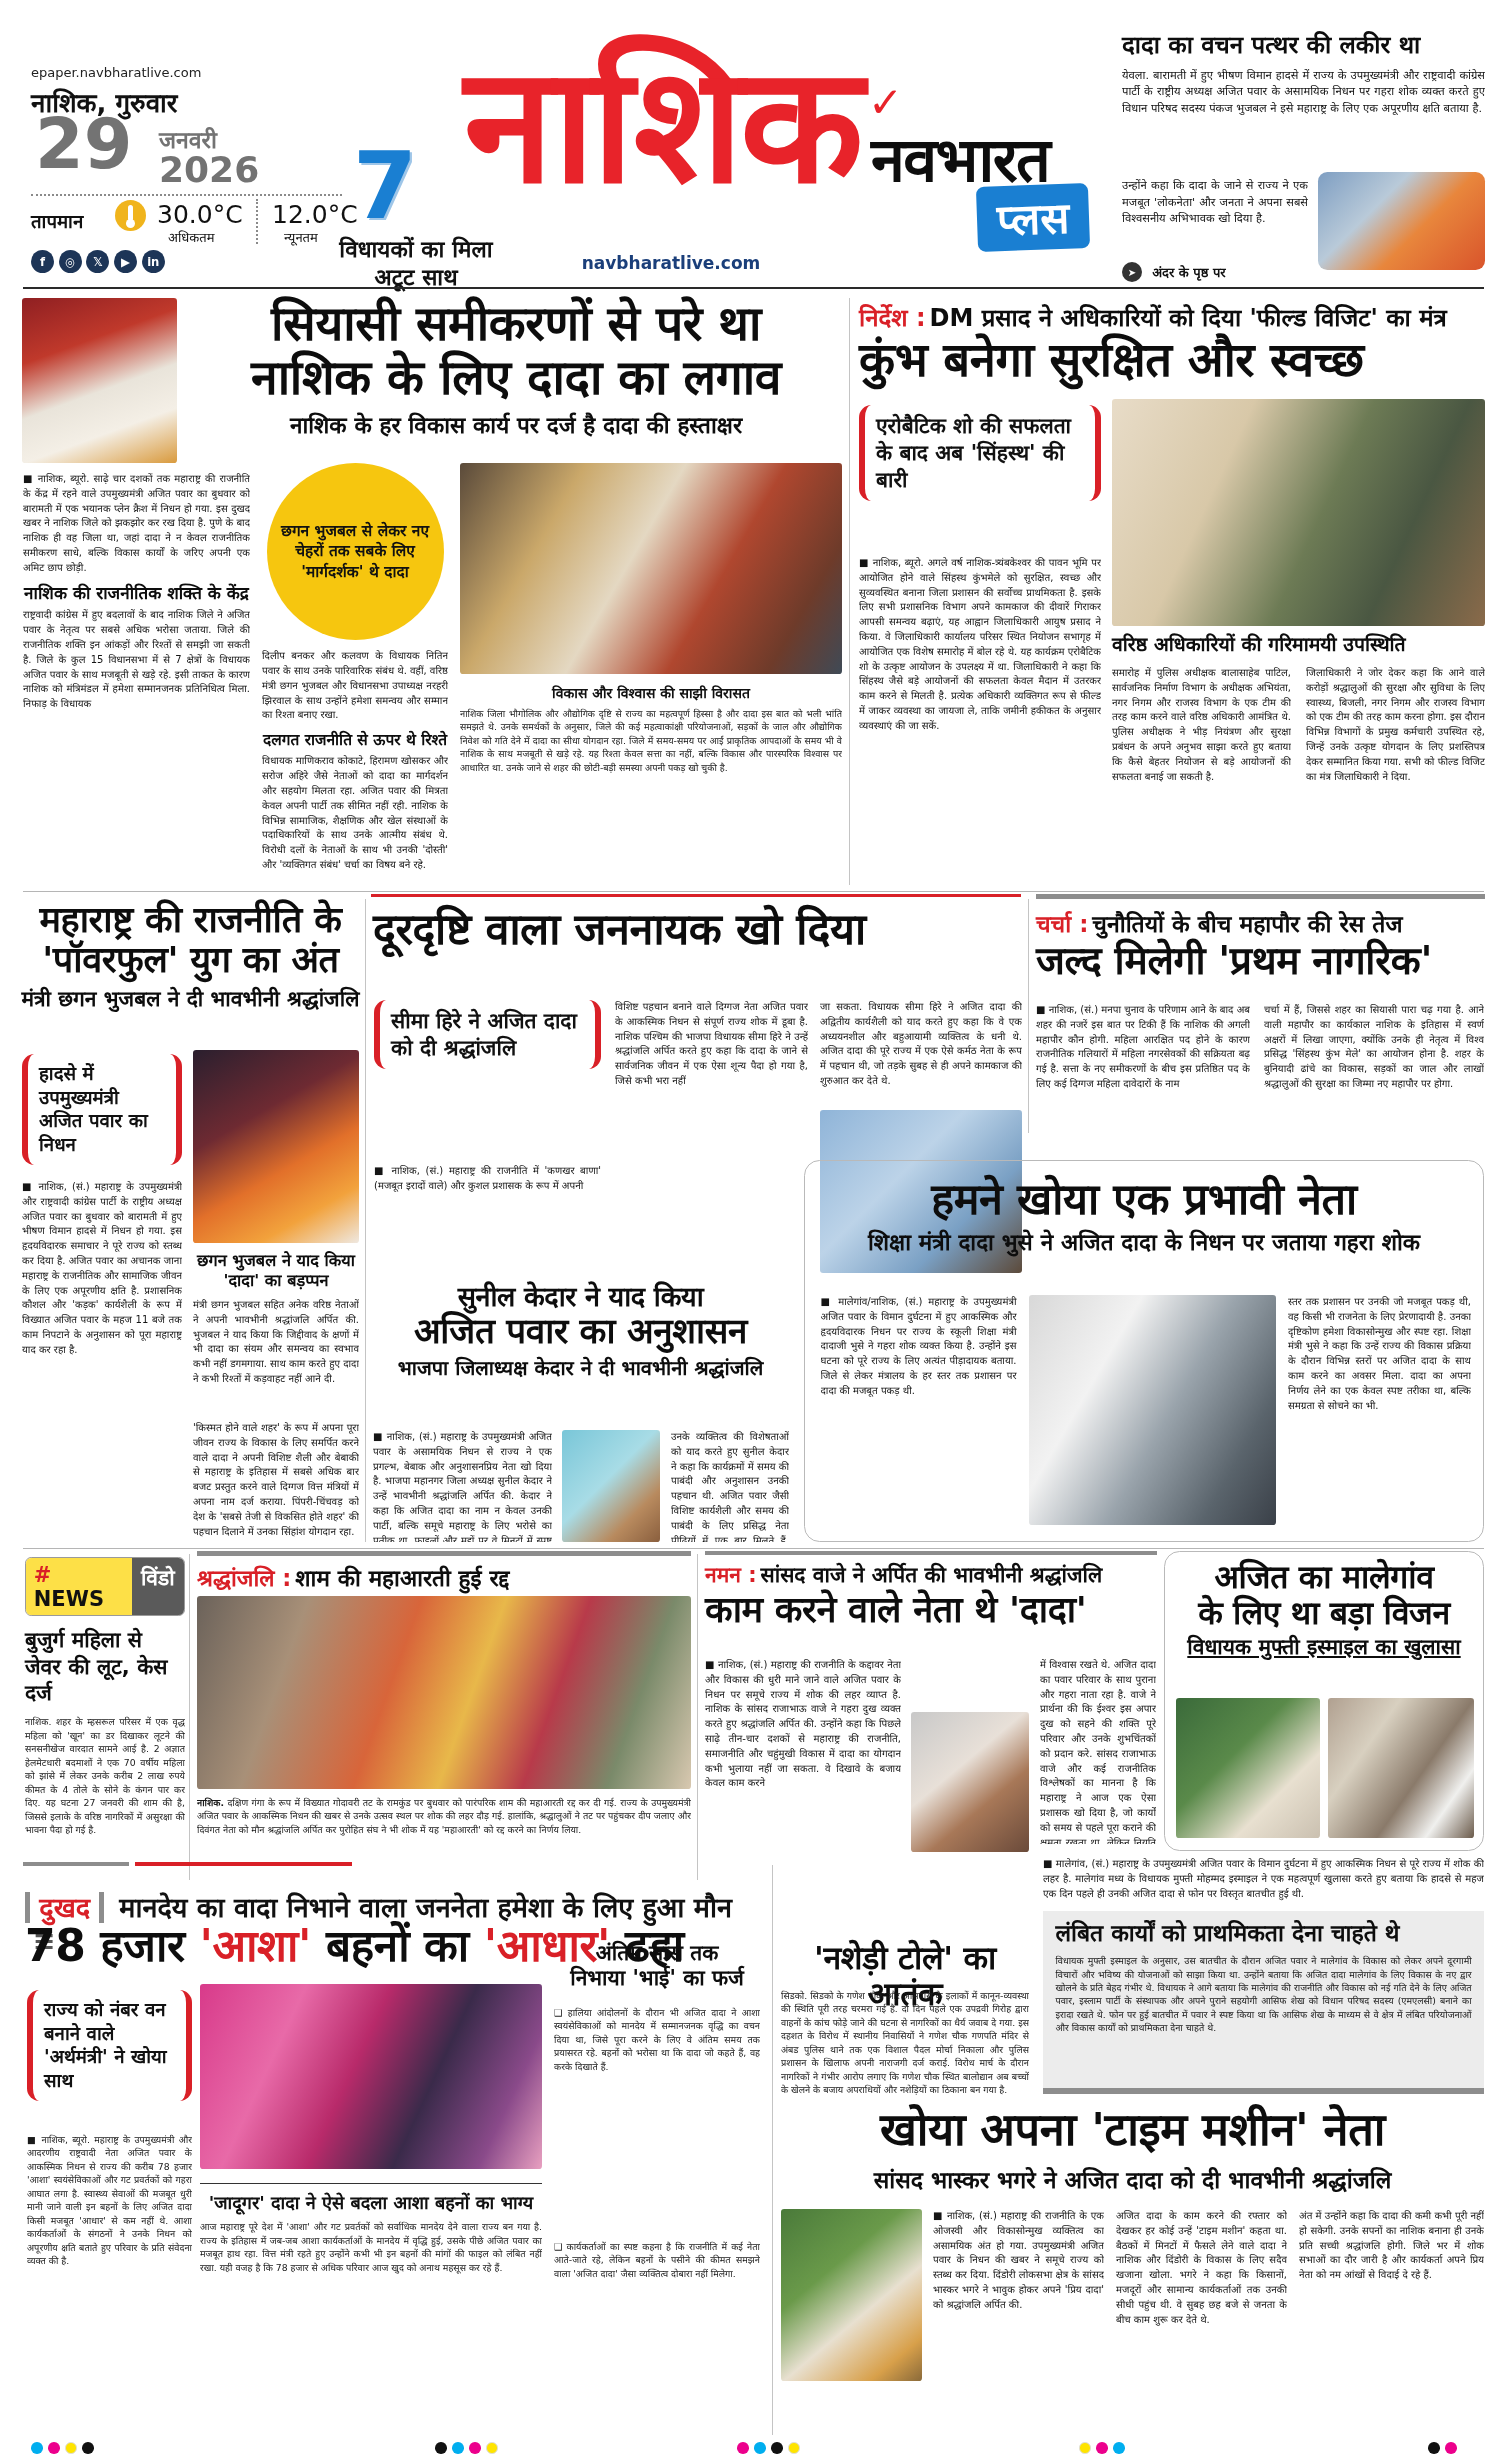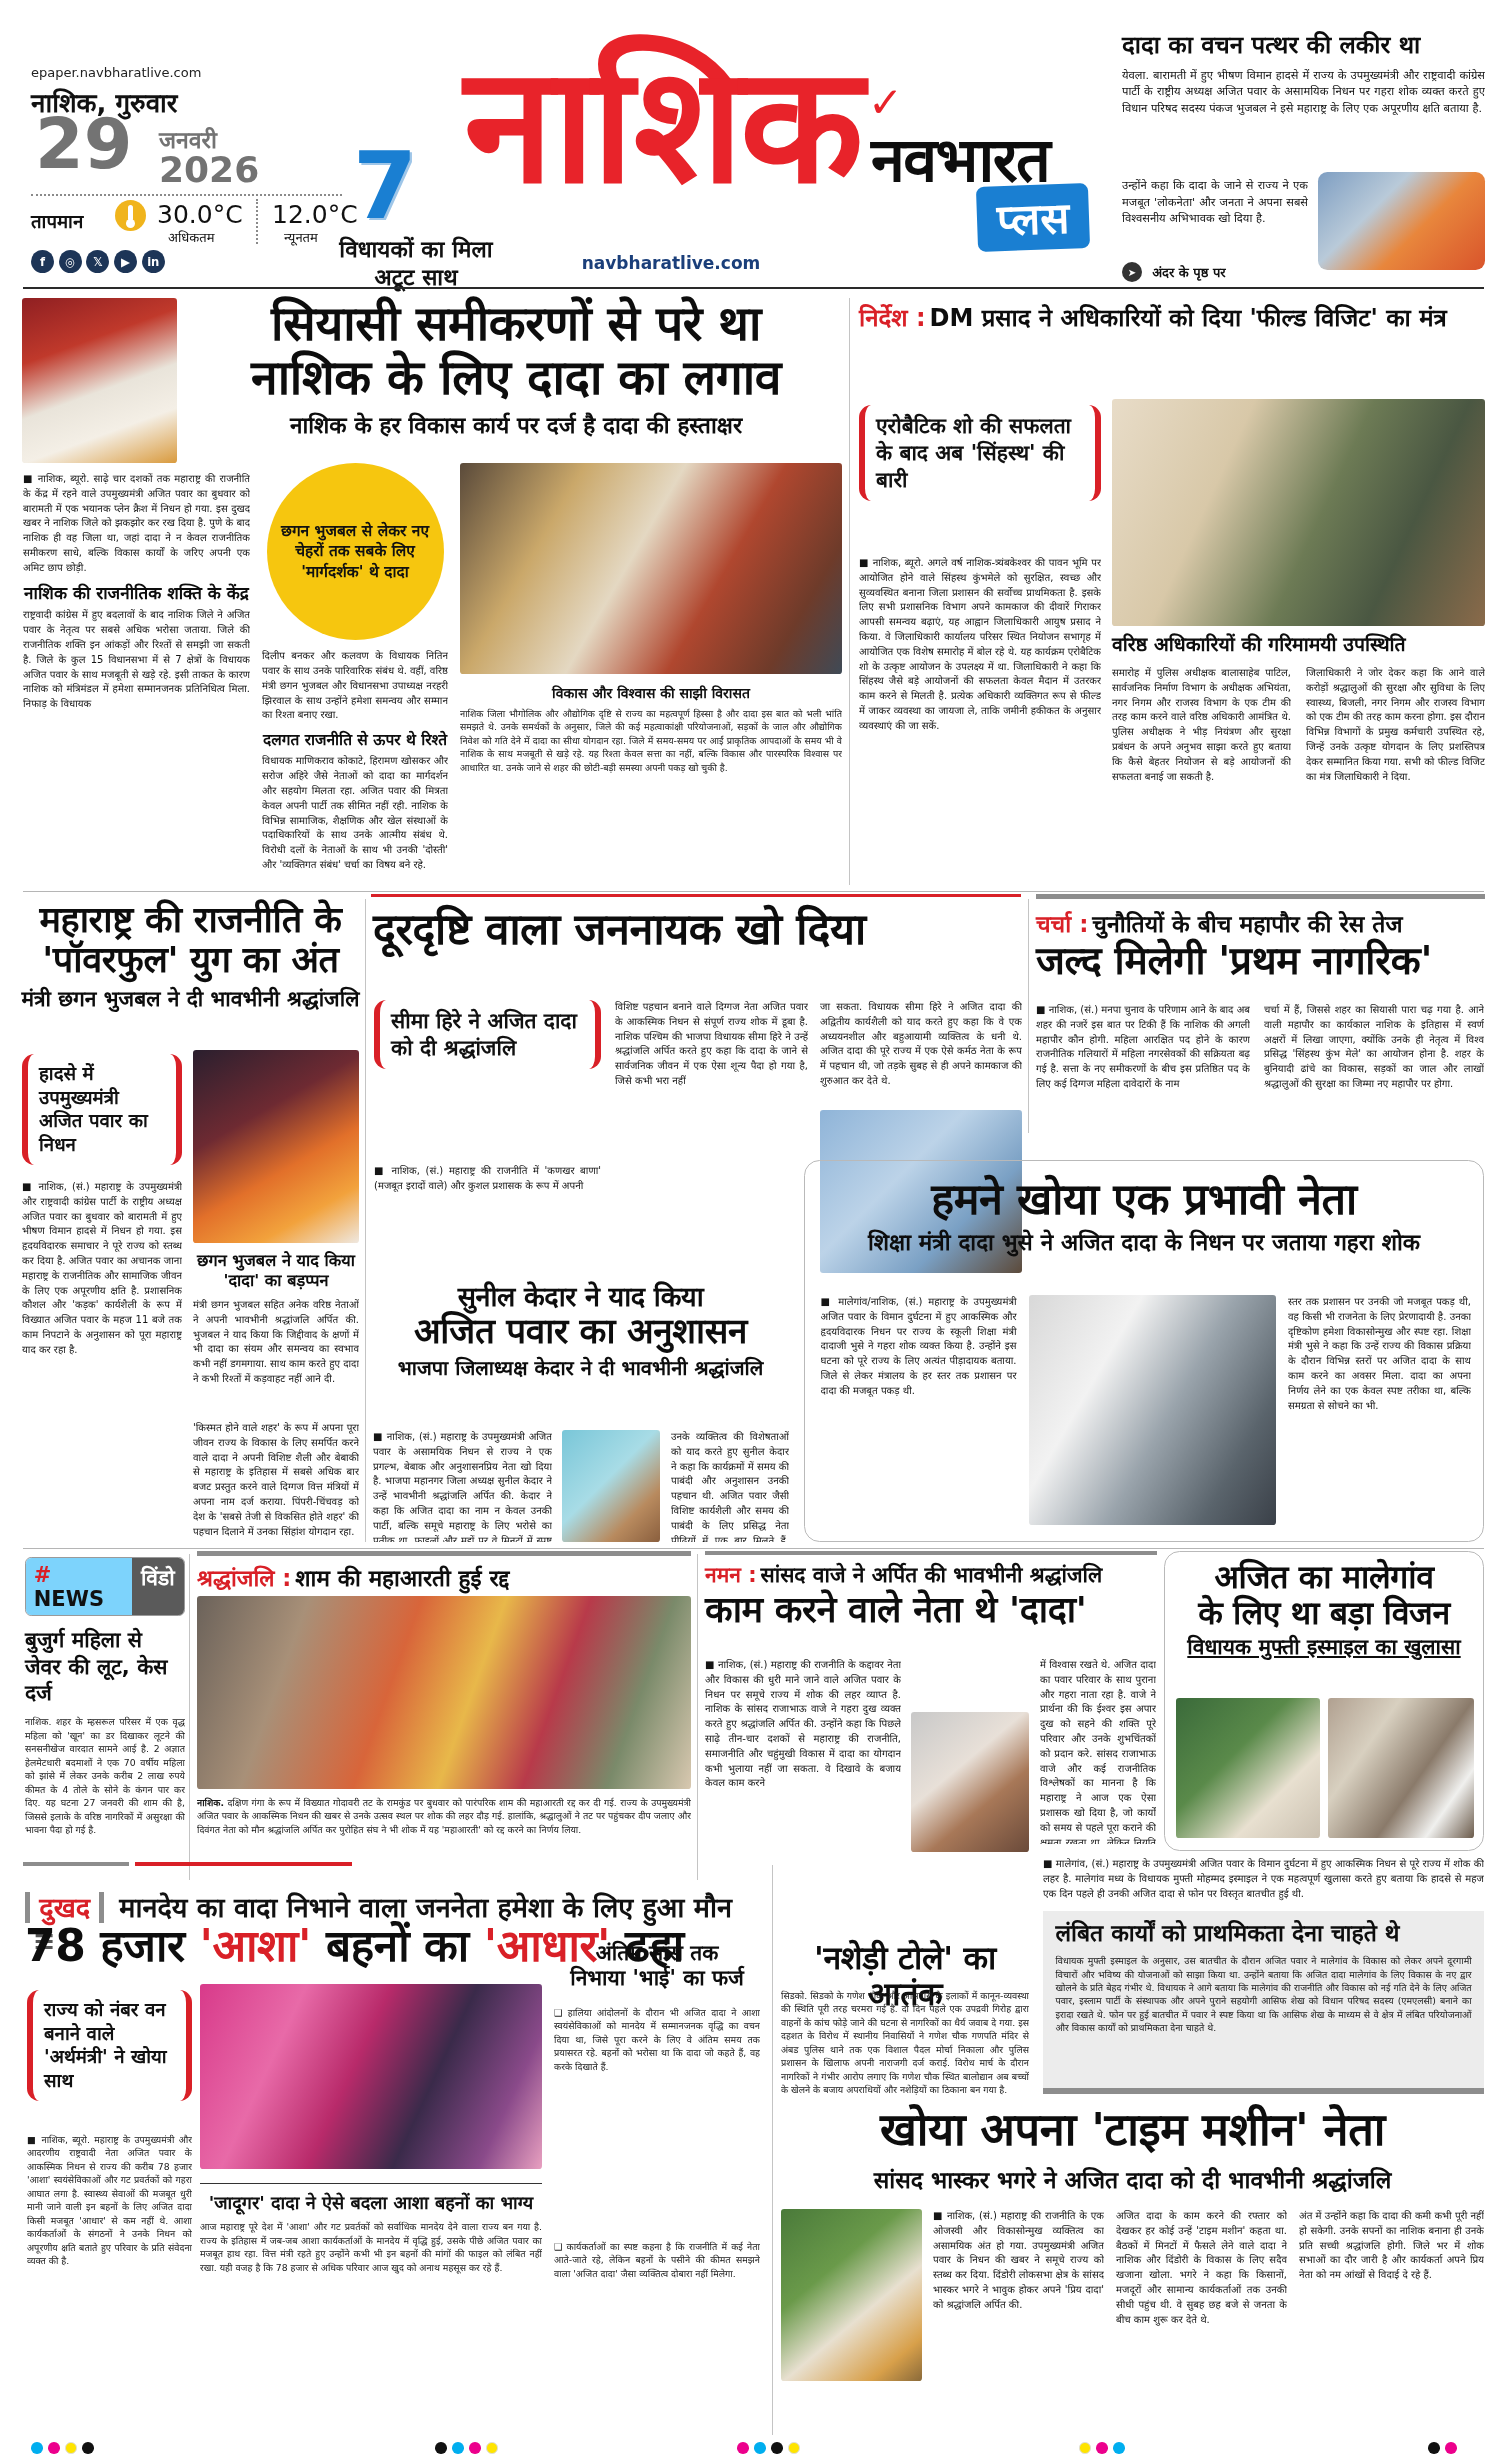--- a/index.html
+++ b/index.html
@@ -24,21 +24,21 @@
   .rule-v{background:#c4c4c4;width:0.8px;}
   .graybar{background:#8d8d8d;}
   .redbar{background:var(--red);}
   .dot{width:11.6px;height:11.6px;border-radius:50%;display:inline-block;margin-right:5.4px;}
   .soc{width:23px;height:23px;border-radius:50%;background:#1d3557;color:#fff;display:inline-flex;align-items:center;justify-content:center;font-size:11.6px;font-weight:bold;margin-right:4.7px;}
   .thermo{width:31px;height:31px;border-radius:50%;background:#f0b41c;position:relative;}
   .thermo::after{content:"";position:absolute;left:13px;top:5.4px;width:4.7px;height:15.5px;background:#fff;border-radius:3.1px;}
   .thermo::before{content:"";position:absolute;left:11px;top:18.6px;width:9.3px;height:9.3px;background:#fff;border-radius:50%;}
   .roundbox{border:1.6px solid #b9b9b9;border-radius:15.5px;}
   .newsbadge{display:inline-flex;align-items:stretch;border:1.6px solid #9a9a9a;border-radius:6.2px;overflow:hidden;background:#fff;}
-  .newsbadge .hashpart{padding:4.7px 7.8px;font-size:21px;font-weight:bold;background:#7dd3fc;}
+  .newsbadge .hashpart{padding:4.7px 7.8px;font-size:21px;font-weight:bold;background:#fde047;}
   .newsbadge .hash{color:var(--red);}
   .newsbadge .winpart{background:#5a5a5a;color:#fff;padding:4.7px 9.3px;font-size:21px;font-weight:bold;}
   .graybox{background:#ececec;border-bottom:6.2px solid #8d8d8d;padding:9.3px 12.4px;}
 </style>
 </head>
 <body>
 
 <div id="page">
 
   <div class="abs" style="left:31px;top:65px;font-size:13px;color:#222;">epaper.navbharatlive.com</div>
@@ -106,20 +106,21 @@
     <div class="cap-title" style="font-size:14px;margin:9.3px 0 4.7px;">विकास और विश्वास की साझी विरासत</div>
     <div class="body-sm j ovh" style="height:171px;">नाशिक जिला भौगोलिक और औद्योगिक दृष्टि से राज्य का महत्वपूर्ण हिस्सा है और दादा इस बात को भली भांति समझते थे. उनके समर्थकों के अनुसार, जिले की कई महत्वाकांक्षी परियोजनाओं, सड़कों के जाल और औद्योगिक निवेश को गति देने में दादा का सीधा योगदान रहा. जिले में समय-समय पर आईं प्राकृतिक आपदाओं के समय भी वे नाशिक के साथ मजबूती से खड़े रहे. यह रिश्ता केवल सत्ता का नहीं, बल्कि विकास और पारस्परिक विश्वास पर आधारित था. उनके जाने से शहर की छोटी-बड़ी समस्या अपनी पकड़ खो चुकी है.</div>
   </div>
 
   <div class="abs rule-v" style="left:849px;top:298px;height:587px;"></div>
 
   <div class="abs" style="left:859px;top:300px;width:626px;">
     <span class="kick-red" style="font-size:24px;">निर्देश :</span>
     <span class="kick-blk" style="font-size:24px;">DM प्रसाद ने अधिकारियों को दिया 'फील्ड विजिट' का मंत्र</span>
   </div>
+  <div class="abs hl" style="left:859px;top:334px;width:626px;font-size:47px;">कुंभ बनेगा सुरक्षित और स्वच्छ</div>
   <div class="abs rbox" style="left:859px;top:405px;width:242px;font-size:21px;">एरोबैटिक शो की सफलता के बाद अब 'सिंहस्थ' की बारी</div>
   <div class="abs ph" style="left:1112px;top:399px;width:373px;height:227px;background:linear-gradient(115deg,#e8dcc8 0%,#d8c8a8 30%,#6d7b55 55%,#4a5742 75%,#8a6a4a 100%);"></div>
   <div class="abs body-txt j ovh" style="left:859px;top:556px;width:242px;height:329px;">■ नाशिक, ब्यूरो. अगले वर्ष नाशिक-त्र्यंबकेश्वर की पावन भूमि पर आयोजित होने वाले सिंहस्थ कुंभमेले को सुरक्षित, स्वच्छ और सुव्यवस्थित बनाना जिला प्रशासन की सर्वोच्च प्राथमिकता है. इसके लिए सभी प्रशासनिक विभाग अपने कामकाज की दीवारें गिराकर आपसी समन्वय बढ़ाएं, यह आह्वान जिलाधिकारी आयुष प्रसाद ने किया. वे जिलाधिकारी कार्यालय परिसर स्थित नियोजन सभागृह में आयोजित एक विशेष समारोह में बोल रहे थे. यह कार्यक्रम एरोबैटिक शो के उत्कृष्ट आयोजन के उपलक्ष्य में था. जिलाधिकारी ने कहा कि सिंहस्थ जैसे बड़े आयोजनों की सफलता केवल मैदान में उतरकर काम करने से मिलती है. प्रत्येक अधिकारी व्यक्तिगत रूप से फील्ड में जाकर व्यवस्था का जायजा ले, ताकि जमीनी हकीकत के अनुसार व्यवस्थाएं की जा सकें.</div>
   <div class="abs subhl" style="left:1112px;top:633px;width:373px;font-size:19.4px;">वरिष्ठ अधिकारियों की गरिमामयी उपस्थिति</div>
   <div class="abs body-txt j ovh" style="left:1112px;top:666px;width:179px;height:219px;">समारोह में पुलिस अधीक्षक बालासाहेब पाटिल, सार्वजनिक निर्माण विभाग के अधीक्षक अभियंता, नगर निगम और राजस्व विभाग के एक टीम की तरह काम करने वाले वरिष्ठ अधिकारी आमंत्रित थे. पुलिस अधीक्षक ने भीड़ नियंत्रण और सुरक्षा प्रबंधन के अपने अनुभव साझा करते हुए बताया कि कैसे बेहतर नियोजन से बड़े आयोजनों की सफलता बनाई जा सकती है.</div>
   <div class="abs body-txt j ovh" style="left:1306px;top:666px;width:179px;height:219px;">जिलाधिकारी ने जोर देकर कहा कि आने वाले करोड़ों श्रद्धालुओं की सुरक्षा और सुविधा के लिए स्वास्थ्य, बिजली, नगर निगम और राजस्व विभाग को एक टीम की तरह काम करना होगा. इस दौरान विभिन्न विभागों के प्रमुख कर्मचारी उपस्थित रहे, जिन्हें उनके उत्कृष्ट योगदान के लिए प्रशस्तिपत्र देकर सम्मानित किया गया. सभी को फील्ड विजिट का मंत्र जिलाधिकारी ने दिया.</div>
 
   <div class="abs rule-h" style="left:23px;top:891px;width:1461px;height:0.8px;"></div>
 
   <div class="abs ctr" style="left:19.4px;top:900px;width:342px;">

